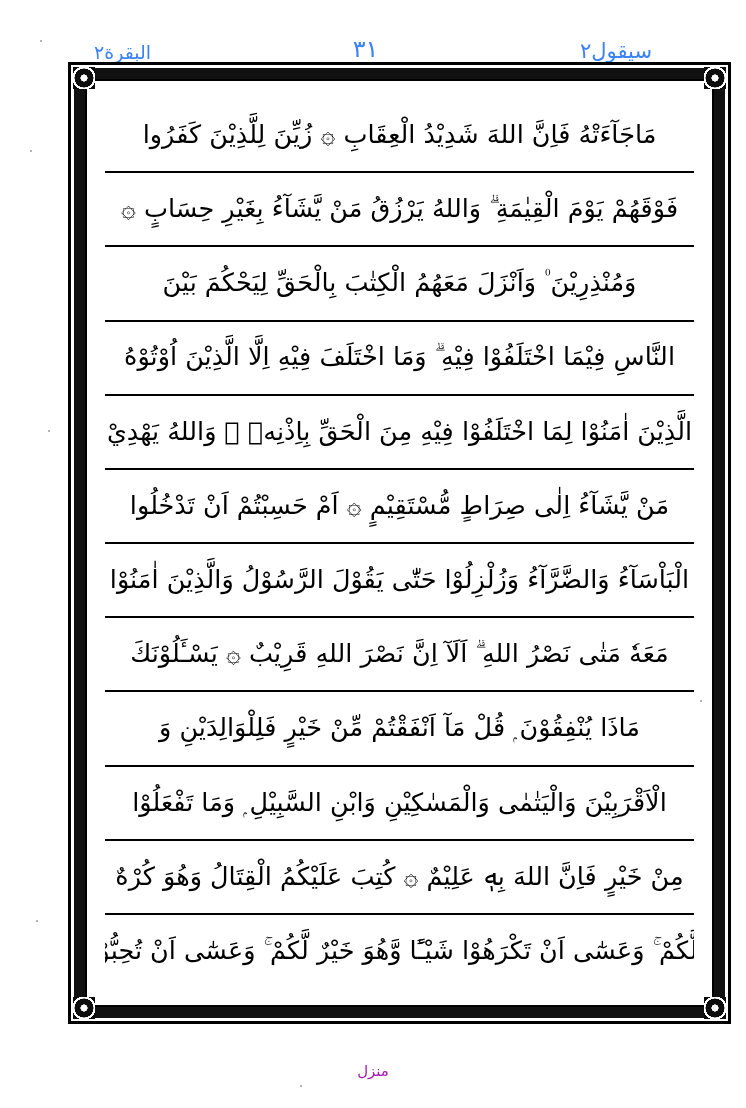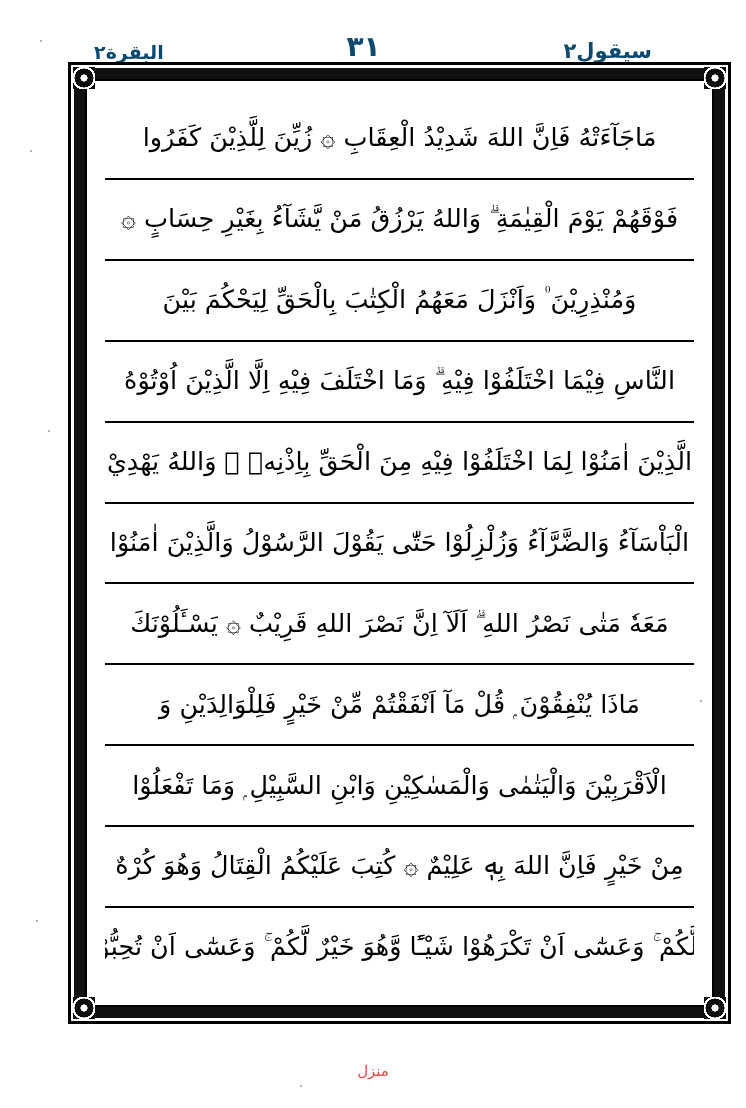--- a/index.html
+++ b/index.html
@@ -30,27 +30,27 @@
     width: 574px;
     height: 34px;
     display: flex;
     align-items: flex-end;
     justify-content: space-between;
     direction: rtl;
   }
   .header-item {
     font-family: "DejaVu Sans", sans-serif;
     font-size: 19px;
-    color: #0c4a6e;
+    color: #3b82f6;
     line-height: 1;
     white-space: nowrap;
-    font-weight: 700;
+    font-weight: 400;
   }
   .header-juz   { transform: translateX(-8px) translateY(2px); font-size: 21px; }
-  .header-page  { font-size: 28px; letter-spacing: 0.5px; transform: translateY(1px);}
+  .header-page  { font-size: 24px; letter-spacing: 0.5px; transform: translateY(1px);}
   .header-surah { transform: translateX(8px) translateY(2px); font-size: 19px; }
 
   
   .frame {
     position: absolute;
     top: 62px;
     left: 68px;
     width: 663px;
     height: 962px;
     box-sizing: border-box;
@@ -140,21 +140,21 @@
 
   
   .footer {
     position: absolute;
     top: 1062px;
     left: 0;
     width: 746px;
     text-align: center;
     font-family: "DejaVu Sans", sans-serif;
     font-size: 15px;
-    color: #ef4444;
+    color: #a21caf;
     direction: rtl;
   }
 
   
   .speckle {
     position: absolute;
     width: 2px;
     height: 2px;
     background: #9a9a9a;
     border-radius: 50%;
@@ -190,20 +190,23 @@
         <div class="aya-line">
           <div class="aya-text">وَمُنْذِرِيْنَ ۠ وَاَنْزَلَ مَعَهُمُ الْكِتٰبَ بِالْحَقِّ لِيَحْكُمَ بَيْنَ</div>
         </div>
         <div class="aya-line">
           <div class="aya-text">النَّاسِ فِيْمَا اخْتَلَفُوْا فِيْهِ ۗ وَمَا اخْتَلَفَ فِيْهِ اِلَّا الَّذِيْنَ اُوْتُوْهُ</div>
         </div>
         <div class="aya-line">
           <div class="aya-text">الَّذِيْنَ اٰمَنُوْا لِمَا اخْتَلَفُوْا فِيْهِ مِنَ الْحَقِّ بِاِذْنِهٖ ۗ وَاللهُ يَهْدِيْ</div>
         </div>
         <div class="aya-line">
+          <div class="aya-text">مَنْ يَّشَآءُ اِلٰى صِرَاطٍ مُّسْتَقِيْمٍ ۞ اَمْ حَسِبْتُمْ اَنْ تَدْخُلُوا</div>
+        </div>
+        <div class="aya-line">
           <div class="aya-text">الْبَاْسَآءُ وَالضَّرَّآءُ وَزُلْزِلُوْا حَتّٰى يَقُوْلَ الرَّسُوْلُ وَالَّذِيْنَ اٰمَنُوْا</div>
         </div>
         <div class="aya-line">
           <div class="aya-text">مَعَهٗ مَتٰى نَصْرُ اللهِ ۗ اَلَآ اِنَّ نَصْرَ اللهِ قَرِيْبٌ ۞ يَسْـَٔلُوْنَكَ</div>
         </div>
         <div class="aya-line">
           <div class="aya-text">مَاذَا يُنْفِقُوْنَ ۭ قُلْ مَآ اَنْفَقْتُمْ مِّنْ خَيْرٍ فَلِلْوَالِدَيْنِ وَ</div>
         </div>
         <div class="aya-line">
           <div class="aya-text">الْاَقْرَبِيْنَ وَالْيَتٰمٰى وَالْمَسٰكِيْنِ وَابْنِ السَّبِيْلِ ۭ وَمَا تَفْعَلُوْا</div>

